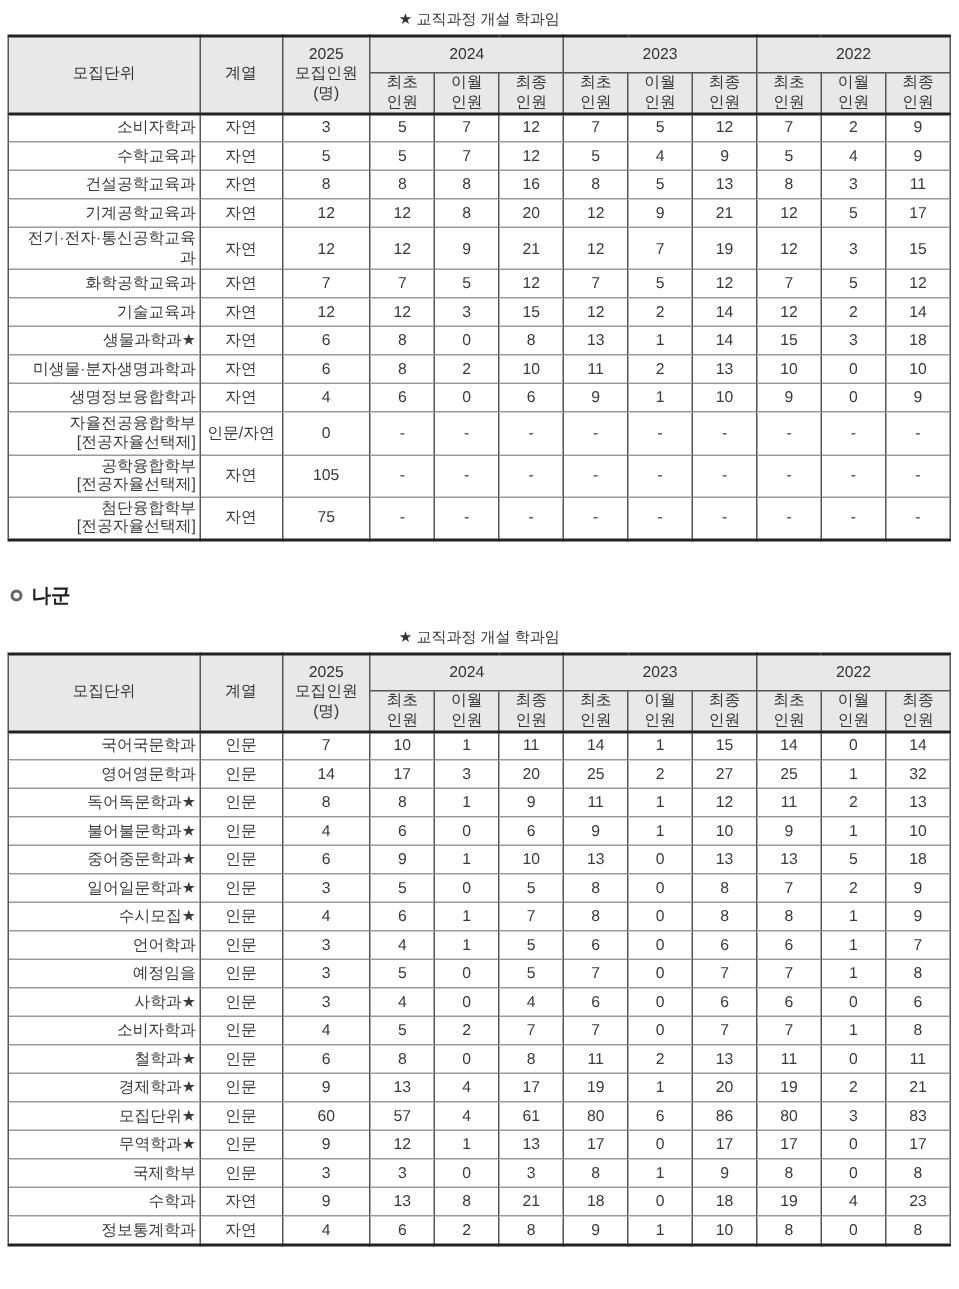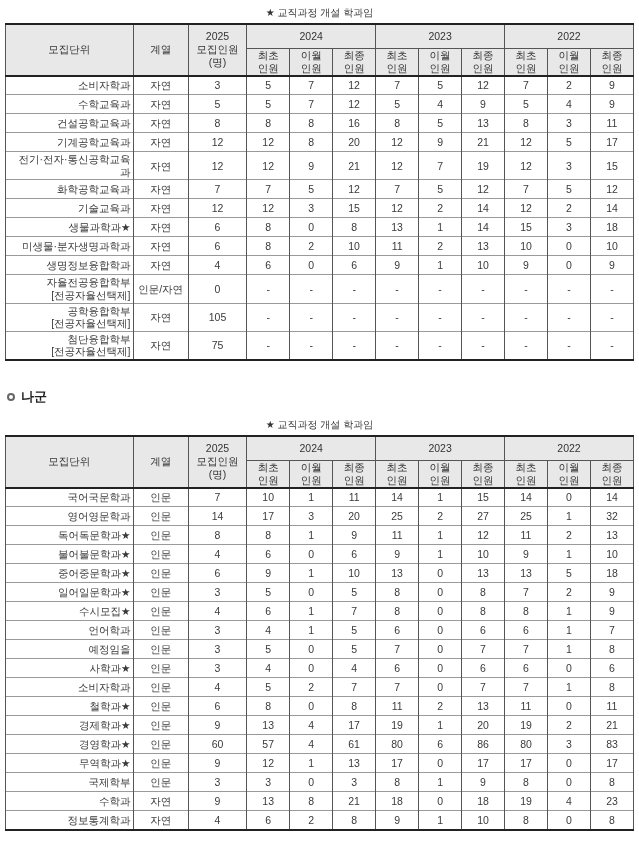--- a/index.html
+++ b/index.html
@@ -560,21 +560,21 @@
           <td>4</td>
           <td>17</td>
           <td>19</td>
           <td>1</td>
           <td>20</td>
           <td>19</td>
           <td>2</td>
           <td>21</td>
         </tr>
         <tr>
-          <td class="unit">경영학과★</td>
+          <td class="unit">모집단위★</td>
           <td>인문</td>
           <td>60</td>
           <td>57</td>
           <td>4</td>
           <td>61</td>
           <td>80</td>
           <td>6</td>
           <td>86</td>
           <td>80</td>
           <td>3</td>

